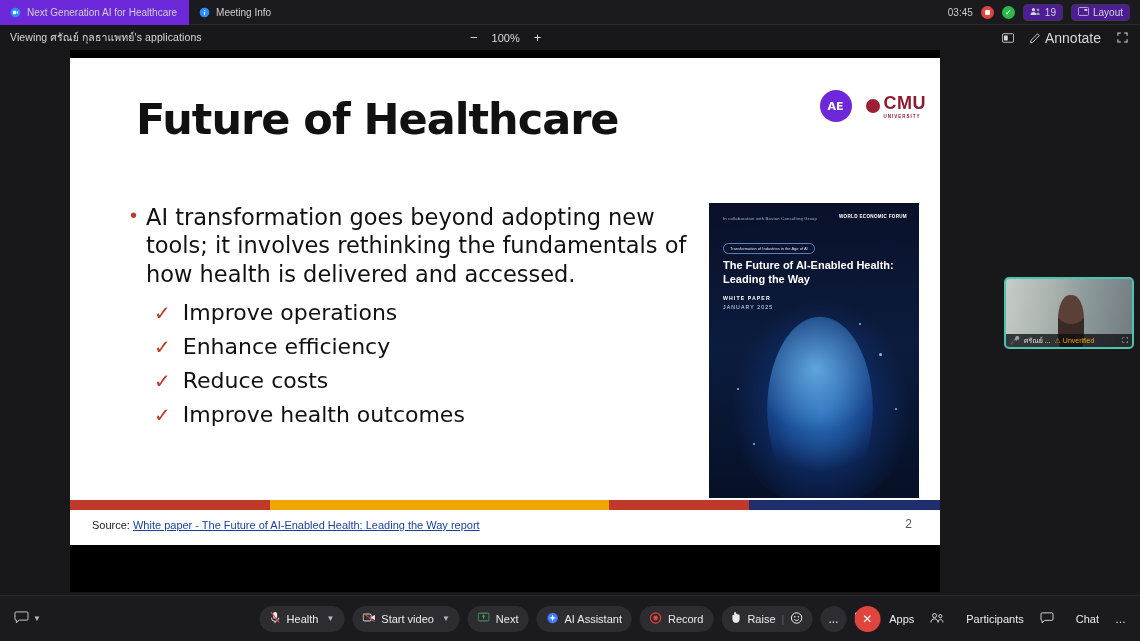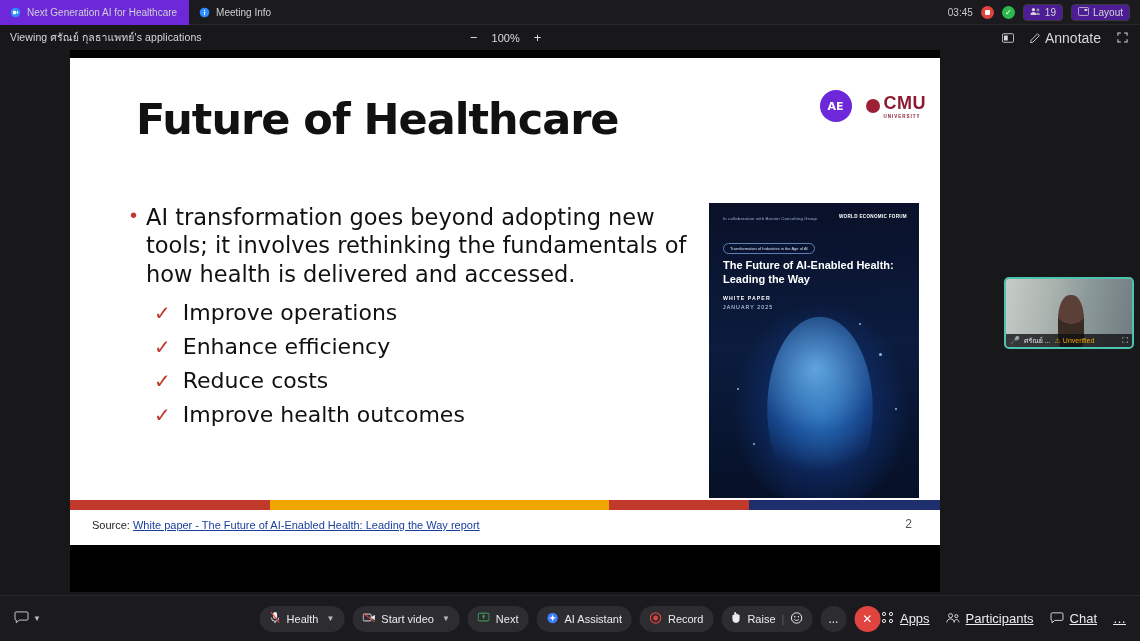--- a/index.html
+++ b/index.html
@@ -178,21 +178,21 @@
     padding: 0 10px; border-radius: 13px; background:#2c2c31;
     font-size:11px; color:#ececf0; white-space:nowrap;
   }
   .ctrl .caret { font-size:8px; color:#b9b9c0; margin-left:2px;}
   .ctrl .sep { color:#5d5d66; }
   .ctrl-more { width:26px; height:26px; border-radius:50%; background:#2c2c31;
                display:flex; align-items:center; justify-content:center; font-size:12px; color:#ececf0;}
   .ctrl-leave { width:26px; height:26px; border-radius:50%; background:#e0443e;
                 display:flex; align-items:center; justify-content:center; font-size:12px; color:#fff;}
   .tb-right { margin-left:auto; display:flex; align-items:center; gap:16px; padding-right:14px; }
-  .tb-item { display:flex; align-items:center; gap:6px; font-size:13px; color:#ececf0;text-decoration:underline;}
+  .tb-item { display:flex; align-items:center; gap:22px; font-size:11px; color:#ececf0;}
   .ico { display:inline-block; line-height:1; }
 </style>
 </head>
 <body>
 
 <div id="app">
 
   <div class="topbar">
     <div class="tab active">
       <span class="dot-icon">

